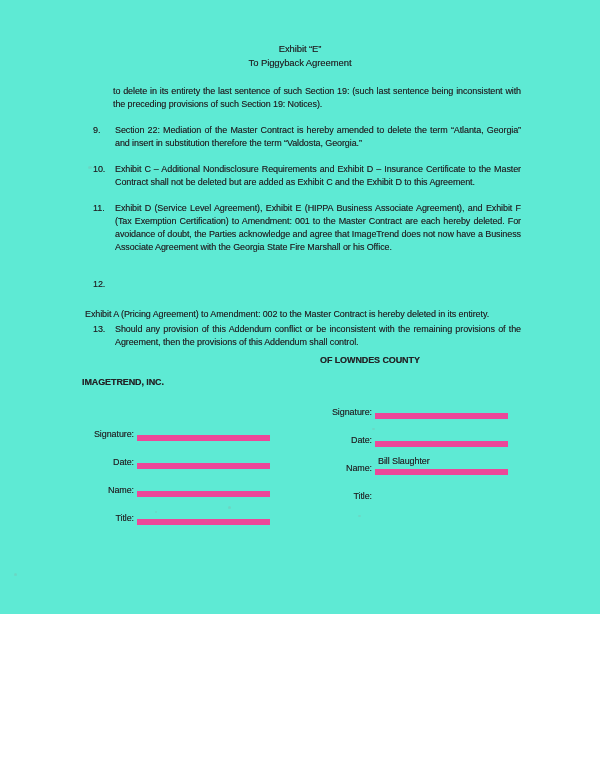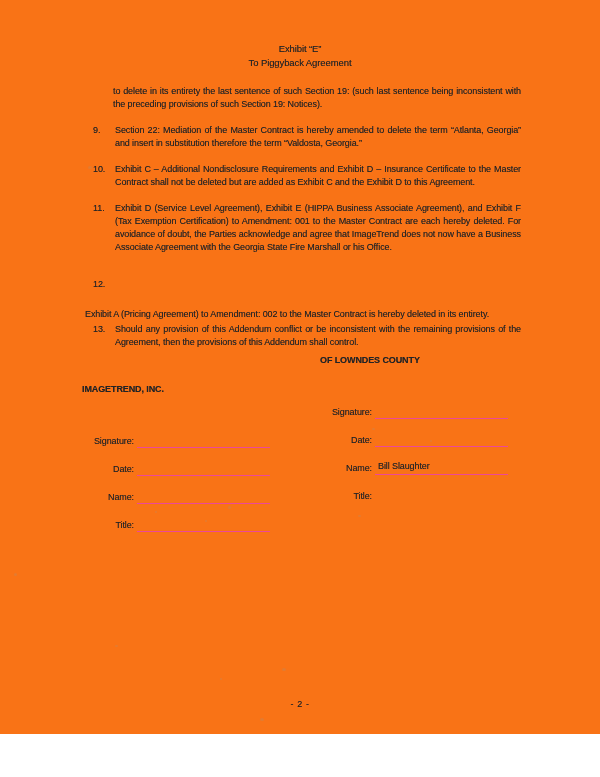--- a/index.html
+++ b/index.html
@@ -1,20 +1,20 @@
 <!DOCTYPE html>
 <html><head>
 <meta charset="utf-8">
 <style>
   html, body { margin: 0; padding: 0; background: #ffffff; }
   .page {
     position: relative;
     width: 600px;
-    height: 734px;
-    background: #f97316;
+    height: 614px;
+    background: #5eead4;
     font-family: "Liberation Sans", sans-serif;
     color: #222326;
     overflow: hidden;
     text-shadow: 0 0 0.5px rgba(40,40,42,0.55);
   }
   .doc-title {
     padding-top: 42px;
     text-align: center;
     font-size: 9.5px;
     line-height: 14px;
@@ -43,27 +43,27 @@
   .sig-area {
     display: flex;
     margin: 5px 0 0 82px;
     font-size: 9px;
     line-height: 13px;
     letter-spacing: -0.1px;
   }
   .sig-col-left  { width: 218px; }
   .sig-col-right { width: 222px; margin-left: 20px; }
   .party-name { font-weight: 700; }
-  .party-single { margin-top: 29px; }
+  .party-single { margin-top: 22px; }
   .sig-rows { margin-top: 24px; }
   .sig-row { display: flex; align-items: flex-end; height: 28px; }
   .sig-label { flex: 0 0 52px; text-align: right; padding-right: 3px; }
   .sig-line {
     flex: 0 0 130px;
-    border-bottom: 1px solid #ec4899;
+    border-bottom: 6px solid #ec4899;
     padding: 0 0 1px 3px;
     min-height: 11px;
     box-sizing: content-box;
   }
   .page-number {
     position: absolute;
     top: 699px;
     left: 0;
     width: 100%;
     text-align: center;

